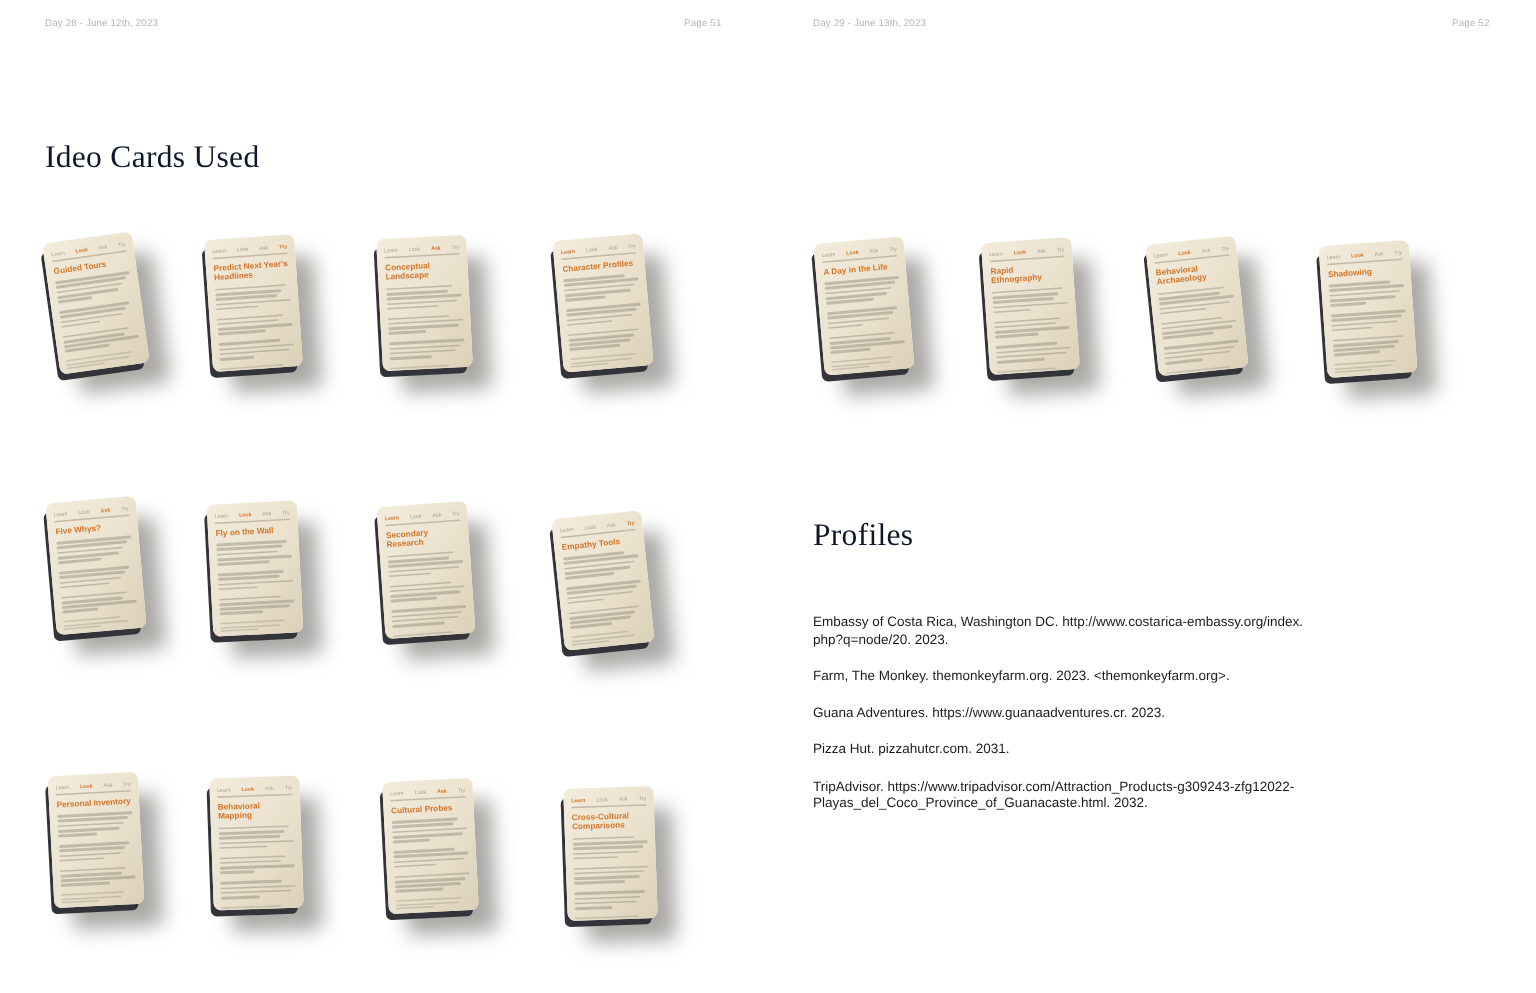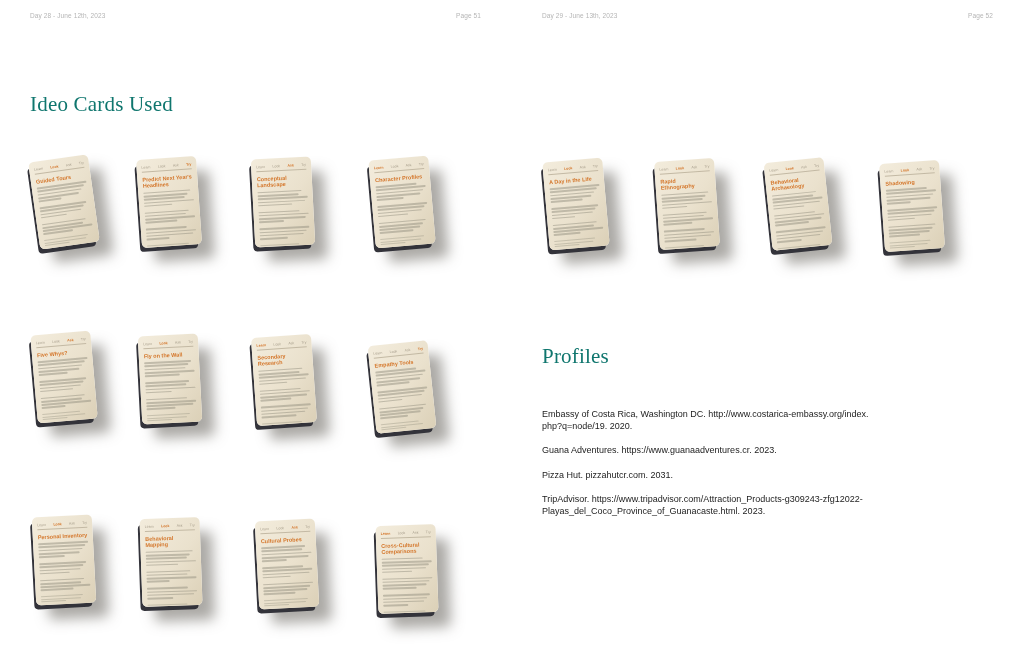--- a/index.html
+++ b/index.html
@@ -10,21 +10,21 @@
     font-family:"Liberation Sans", sans-serif;
   }
   .page-header{
     position:absolute;top:12px;display:flex;justify-content:space-between;
     font-size:6.5px;color:#b5b5b5;letter-spacing:0.1px;
   }
   .page-header.left{left:30px;width:451px;}
   .page-header.right{left:542px;width:451px;}
   .serif-title{
     font-family:"Liberation Serif", serif;
-    font-size:21px;color:#0f766e;letter-spacing:0.2px;
+    font-size:21px;color:#0f172a;letter-spacing:0.2px;
   }
   #left-title{position:absolute;left:30px;top:92px;}
   #citations-block{position:absolute;left:542px;top:344px;width:438px;}
   .citation-list{margin-top:40px;}
   .citation{
     font-size:9px;line-height:11.5px;color:#1c1c1c;
     white-space:pre-line;margin-bottom:13px;
   }
   
   .card{
@@ -643,19 +643,20 @@
           <div class="bar fine" style="width: 78%;"></div>
         </div>
       </div>
     </div>
   </div>
 
 <div id="citations-block">
   <div class="serif-title">Profiles</div>
   <div class="citation-list">
     <div class="citation">Embassy of Costa Rica, Washington DC. http://www.costarica-embassy.org/index.
-php?q=node/19. 2020.</div>
+php?q=node/20. 2023.</div>
+    <div class="citation">Farm, The Monkey. themonkeyfarm.org. 2023. &lt;themonkeyfarm.org&gt;.</div>
     <div class="citation">Guana Adventures. https://www.guanaadventures.cr. 2023.</div>
     <div class="citation">Pizza Hut. pizzahutcr.com. 2031.</div>
     <div class="citation">TripAdvisor. https://www.tripadvisor.com/Attraction_Products-g309243-zfg12022-
-Playas_del_Coco_Province_of_Guanacaste.html. 2023.</div>
+Playas_del_Coco_Province_of_Guanacaste.html. 2032.</div>
   </div>
 </div>
 
 </body></html>

